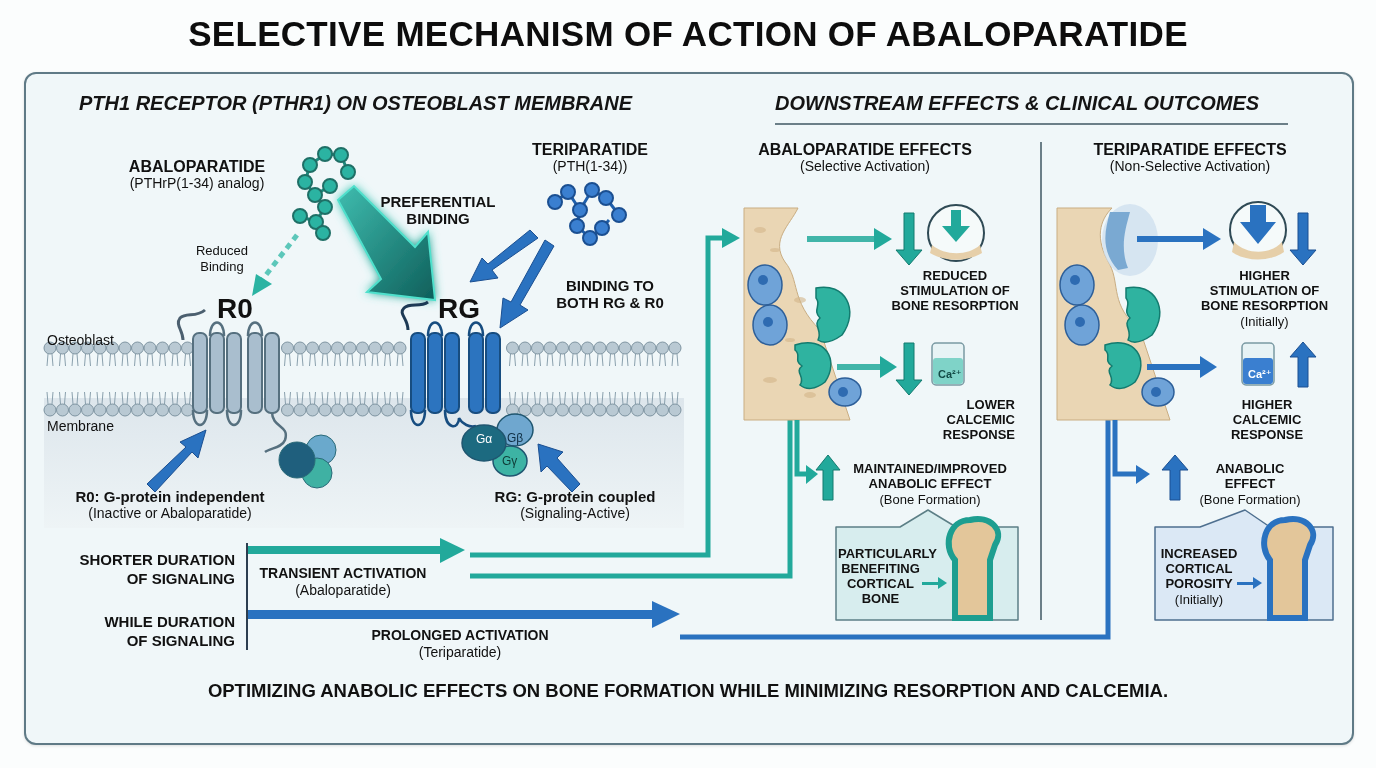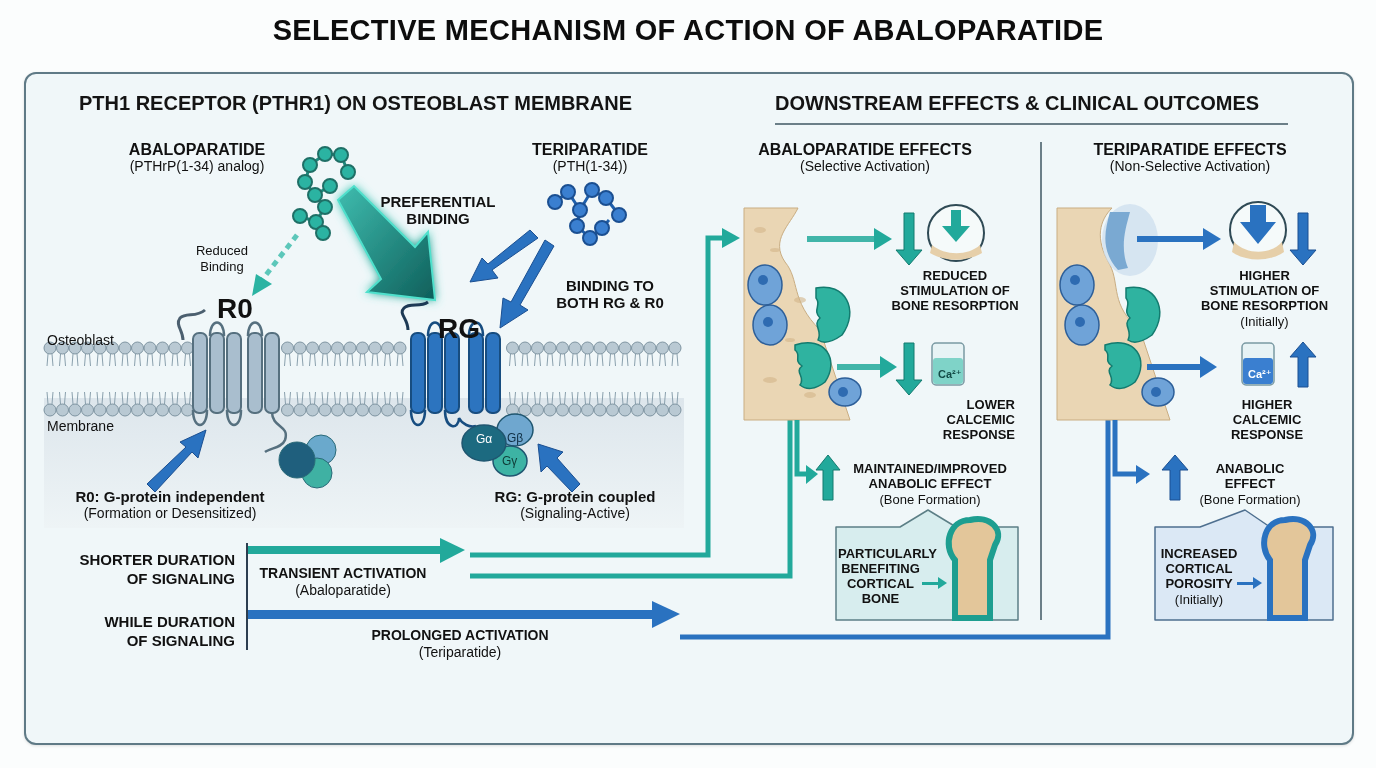--- a/index.html
+++ b/index.html
@@ -1,21 +1,21 @@
 <!DOCTYPE html>
 <html><head>
 <meta charset="utf-8">
 <style>
   * { box-sizing: border-box; margin: 0; padding: 0; }
   html, body { width: 1376px; height: 768px; overflow: hidden; background: #fbfdfd; }
   body { font-family: "Liberation Sans", "DejaVu Sans", sans-serif; color: #111; position: relative; }
   .abs { position: absolute; }
-  .title { left: 0; width: 1376px; top: 14px; text-align: center; font-size: 29px; font-weight: 700; letter-spacing: 0.3px; color: #0d0d0d; }
+  .title { left: 0; width: 1376px; top: 14px; text-align: center; font-size: 35px; font-weight: 700; letter-spacing: 0.3px; color: #0d0d0d; }
   .panel { left: 24px; top: 72px; width: 1330px; height: 673px; border: 2px solid #5f7a86; border-radius: 12px; background: #f0f7f9; box-shadow: 0 1px 3px rgba(0,0,0,0.12); }
-  .h2 { font-weight: 700; font-size: 20px; color: #141414; }
+  .h2 { font-weight: 700; font-size: 20px; color: #141414; font-style: italic; }
   .c { text-align: center; }
   .lbl { font-size: 15px; font-weight: 700; line-height: 17px; }
   .sub { font-size: 14px; font-weight: 400; line-height: 17px; }
   .small { font-size: 13px; line-height: 16px; }
   .bignm { font-size: 28px; font-weight: 700; }
   svg { position: absolute; overflow: visible; }
   .footer { left: 0; width: 1376px; top: 679px; text-align: center; font-weight: 700; font-size: 18.5px; line-height: 24px; color: #111; }
 </style>
 </head>
 <body>
@@ -168,21 +168,21 @@
     <path d="M616.5,14 l-1,12 M620.5,14 l1,12" stroke="#8aa0ad" stroke-width="1"></path>
     <circle cx="618.5" cy="8" r="6" fill="#b9c9d3" stroke="#7e94a1" stroke-width="1"></circle>
     <path d="M616.5,64 l-1,-12 M620.5,64 l1,-12" stroke="#8aa0ad" stroke-width="1"></path>
     <circle cx="618.5" cy="70" r="6" fill="#b9c9d3" stroke="#7e94a1" stroke-width="1"></circle>
     <path d="M629,14 l-1,12 M633,14 l1,12" stroke="#8aa0ad" stroke-width="1"></path>
     <circle cx="631" cy="8" r="6" fill="#b9c9d3" stroke="#7e94a1" stroke-width="1"></circle>
     <path d="M629,64 l-1,-12 M633,64 l1,-12" stroke="#8aa0ad" stroke-width="1"></path>
     <circle cx="631" cy="70" r="6" fill="#b9c9d3" stroke="#7e94a1" stroke-width="1"></circle>
   </svg>
 
-<div class="abs c" style="left:112px;top:141px;width:170px;text-align:center;">
+<div class="abs c" style="left:112px;top:158px;width:170px;text-align:center;">
   <div class="lbl" style="font-size:16px;">ABALOPARATIDE</div>
   <div class="sub">(PTHrP(1-34) analog)</div>
 </div>
 
 <div class="abs c" style="left:520px;top:141px;width:140px;">
   <div class="lbl" style="font-size:16px;">TERIPARATIDE</div>
   <div class="sub">(PTH(1-34))</div>
 </div>
 
 <svg style="left:0;top:0;" width="700" height="560">
@@ -314,21 +314,21 @@
       <polygon points="440,538 465,550 440,563" fill="#22a99b"></polygon>
     </g>
     <g>
       <rect x="248" y="610" width="408" height="9" fill="#2a72c0"></rect>
       <polygon points="652,601 680,614 652,628" fill="#2a72c0"></polygon>
     </g>
   </g>
 </svg>
 
 <div class="abs bignm" style="left:217px;top:293px;">R0</div>
-<div class="abs bignm" style="left:438px;top:293px;margin-top:20px;">RG</div>
+<div class="abs bignm" style="left:438px;top:293px;">RG</div>
 
 <div class="abs sub" style="left:47px;top:332px;">Osteoblast</div>
 <div class="abs sub" style="left:47px;top:418px;">Membrane</div>
 
 <div class="abs c small" style="left:182px;top:243px;width:80px;">
   <div>Reduced</div>
   <div>Binding</div>
 </div>
 
 <div class="abs c lbl" style="left:368px;top:193px;width:140px;">
@@ -340,21 +340,21 @@
   <div>BINDING TO</div>
   <div>BOTH RG &amp; R0</div>
 </div>
 
 <div class="abs" style="left:476px;top:432px;font-size:12px;color:#fff;">Gα</div>
 <div class="abs" style="left:507px;top:423px;font-size:12px;color:#0f2f44;margin-top:8px;">Gβ</div>
 <div class="abs" style="left:502px;top:454px;font-size:12px;color:#0f3b36;">Gγ</div>
 
 <div class="abs c" style="left:50px;top:488px;width:240px;">
   <div class="lbl">R0: G-protein independent</div>
-  <div class="sub">(Formation or Desensitized)</div>
+  <div class="sub">(Inactive or Abaloparatide)</div>
 </div>
 <div class="abs c" style="left:470px;top:488px;width:210px;">
   <div class="lbl">RG: G-protein coupled</div>
   <div class="sub">(Signaling-Active)</div>
 </div>
 
 <div class="abs lbl" style="left:60px;top:550px;width:175px;text-align:right;line-height:19px;">
   <div>SHORTER DURATION</div>
   <div>OF SIGNALING</div>
 </div>
@@ -562,13 +562,14 @@
   <div class="sub" style="font-size:13px;">(Bone Formation)</div>
 </div>
 <div class="abs c lbl" style="left:1158px;top:546px;width:82px;font-size:13px;line-height:15px;">
   <div>INCREASED</div>
   <div>CORTICAL</div>
   <div>POROSITY</div>
   <div class="sub" style="font-size:13px;">(Initially)</div>
 </div>
 
 <div class="abs footer">
+  <div>OPTIMIZING ANABOLIC EFFECTS ON BONE FORMATION WHILE MINIMIZING RESORPTION AND CALCEMIA.</div>
 </div>
 
 </body></html>

